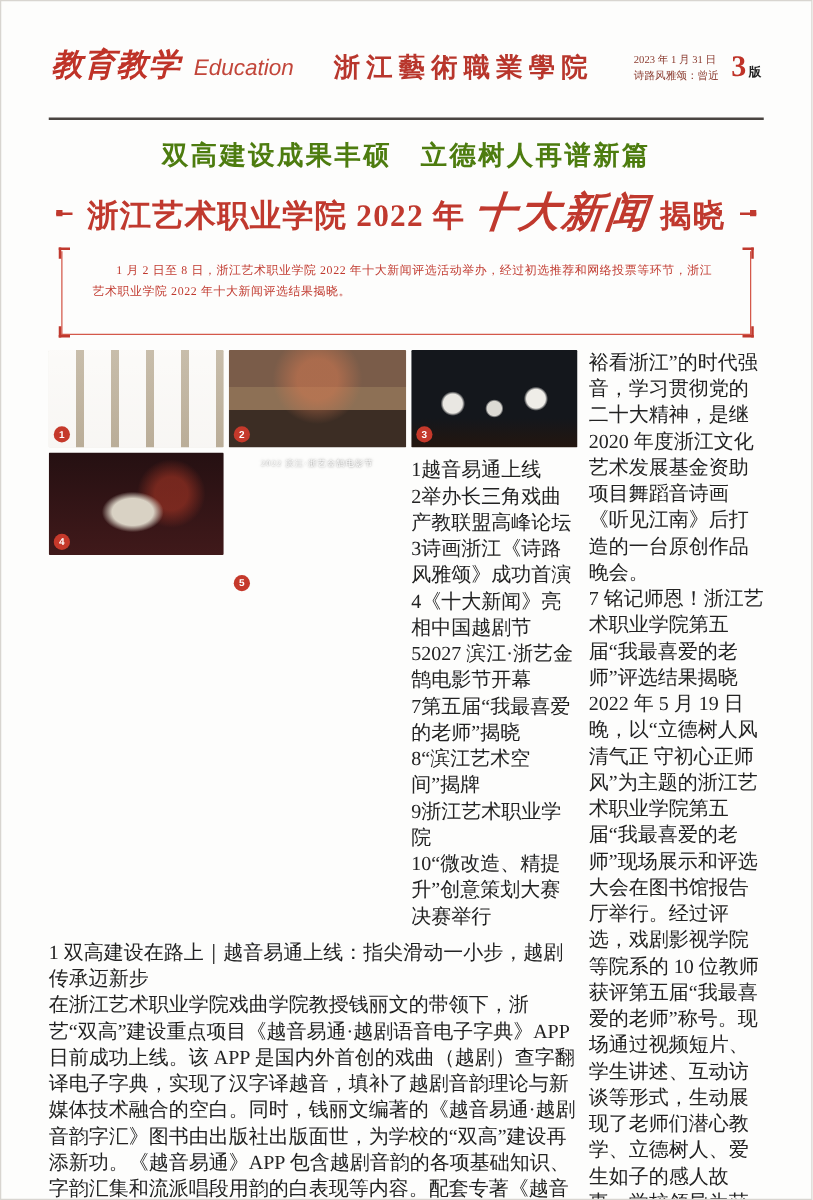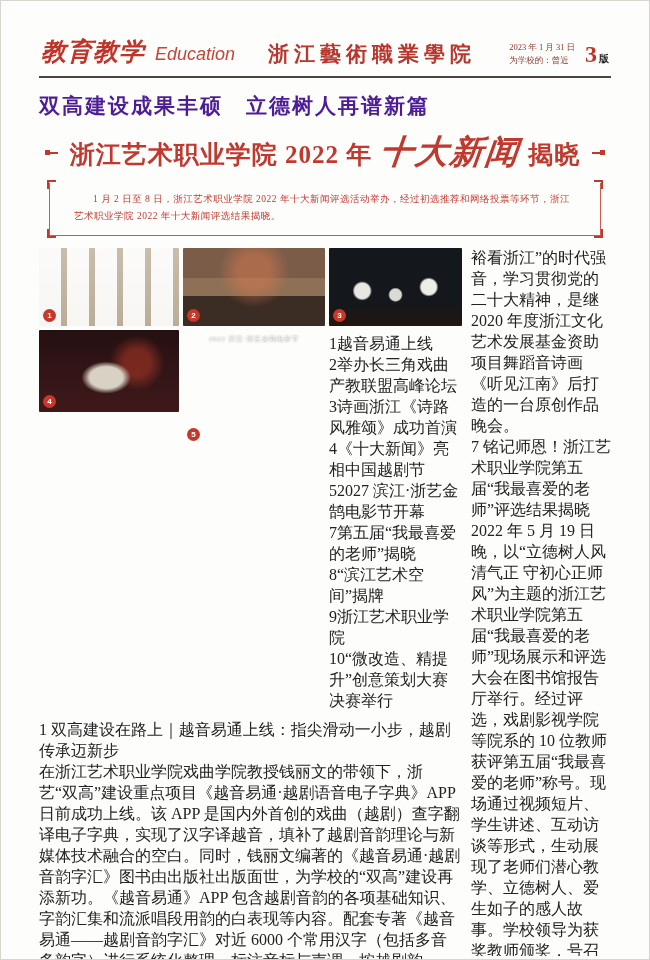--- a/index.html
+++ b/index.html
@@ -4,40 +4,40 @@
 <style>
   * { margin:0; padding:0; box-sizing:border-box; }
   html,body { background:#e9e7e3; }
   .page {
     width:650px; height:960px; margin:0 auto; background:#fdfdfc;
     border:1px solid #d8d5d0; position:relative;
     font-family:"Liberation Serif", serif; color:#222;
     padding:34px 38px 18px 38px; overflow:hidden;
   }
   
-  .masthead { display:flex; align-items:flex-end; justify-content:space-between; padding:0 2px 8px 2px; }
+  .masthead { display:flex; align-items:flex-end; justify-content:space-between; padding:0 2px 26px 2px; }
   .brand { display:flex; align-items:baseline; color:#bf3328; }
   .brand-cn { font-weight:bold; font-style:italic; font-size:25px; letter-spacing:1px; font-family:"Liberation Serif",serif; }
   .brand-en { font-style:italic; font-size:18px; margin-left:10px; color:#c2463a; font-family:"Liberation Sans",sans-serif; }
   .school { color:#b8362c; font-size:21px; font-weight:bold; letter-spacing:5px; font-family:"Liberation Serif",serif; }
   .meta { text-align:left; font-size:8.5px; color:#8a3a2e; line-height:1.6; }
   .edition { display:flex; align-items:baseline; margin-left:10px; }
   .edition-num { color:#bf3328; font-size:24px; font-weight:bold; font-family:"Liberation Serif",serif; }
   .edition-label { font-size:10px; color:#222; font-weight:bold; margin-left:2px; }
   .head-rule { border-top:2.5px solid #4a4541; margin-bottom:14px; }
   
-  .headline { text-align:left; font-family:"Liberation Sans",sans-serif; font-weight:bold; font-size:21px; letter-spacing:2px; color:#4c1d95; margin-bottom:10px; }
+  .headline { text-align:center; font-family:"Liberation Sans",sans-serif; font-weight:bold; font-size:21px; letter-spacing:2px; color:#4d7c0f; margin-bottom:10px; }
   .title-row { display:flex; align-items:center; gap:12px; padding:0 6px; }
   .title-dash { flex:1; height:2px; background:#c0392e; position:relative; }
   .title-dash::after{ content:""; position:absolute; width:5px; height:5px; background:#c0392e; top:-1.5px; }
   .title-dash.l::after{ left:0; } .title-dash.r::after{ right:0; }
   .feature-title { color:#c0392e; font-weight:bold; white-space:nowrap; font-family:"Liberation Serif",serif; }
   .ft-main { font-size:25px; letter-spacing:1px; }
   .ft-big { font-size:33px; font-style:italic; display:inline-block; transform:skewX(-6deg); margin:0 4px; letter-spacing:2px; }
-  .feature-box { border:1px solid #d4584a; border-top:none; margin:8px 10px 12px 10px; padding:8px 24px 10px 24px; position:relative; }
+  .feature-box { border:1px solid #d4584a; border-top:none; margin:8px 10px 12px 10px; padding:8px 24px 24px 24px; position:relative; }
   .corner { position:absolute; width:9px; height:9px; border:2px solid #c0392e; }
   .c-tl { left:-3px; top:-3px; border-right:none; border-bottom:none; }
   .c-tr { right:-3px; top:-3px; border-left:none; border-bottom:none; }
   .c-bl { left:-3px; bottom:-3px; border-right:none; border-top:none; }
   .c-br { right:-3px; bottom:-3px; border-left:none; border-top:none; }
   .intro { color:#c0392e; font-size:9.5px; line-height:1.8; text-indent:2em; letter-spacing:.5px; }
   
   .main { display:flex; gap:9px; }
   .left-zone { width:423px; }
   .right-col { width:143px; overflow:hidden; height:708px; }
@@ -102,21 +102,21 @@
 
   <div class="masthead">
     <div class="brand">
       <span class="brand-cn">教育教学</span>
       <span class="brand-en">Education</span>
     </div>
     <div class="school">浙江藝術職業學院</div>
     <div style="display:flex; align-items:center;">
       <div class="meta">
         <div>2023 年 1 月 31 日</div>
-        <div>为学校的：曾近</div>
+        <div>诗路风雅颂：曾近</div>
       </div>
       <div class="edition">
         <span class="edition-num">3</span>
         <span class="edition-label">版</span>
       </div>
     </div>
   </div>
   <div class="head-rule"></div>
 
   <div class="headline">双高建设成果丰硕　立德树人再谱新篇</div>

